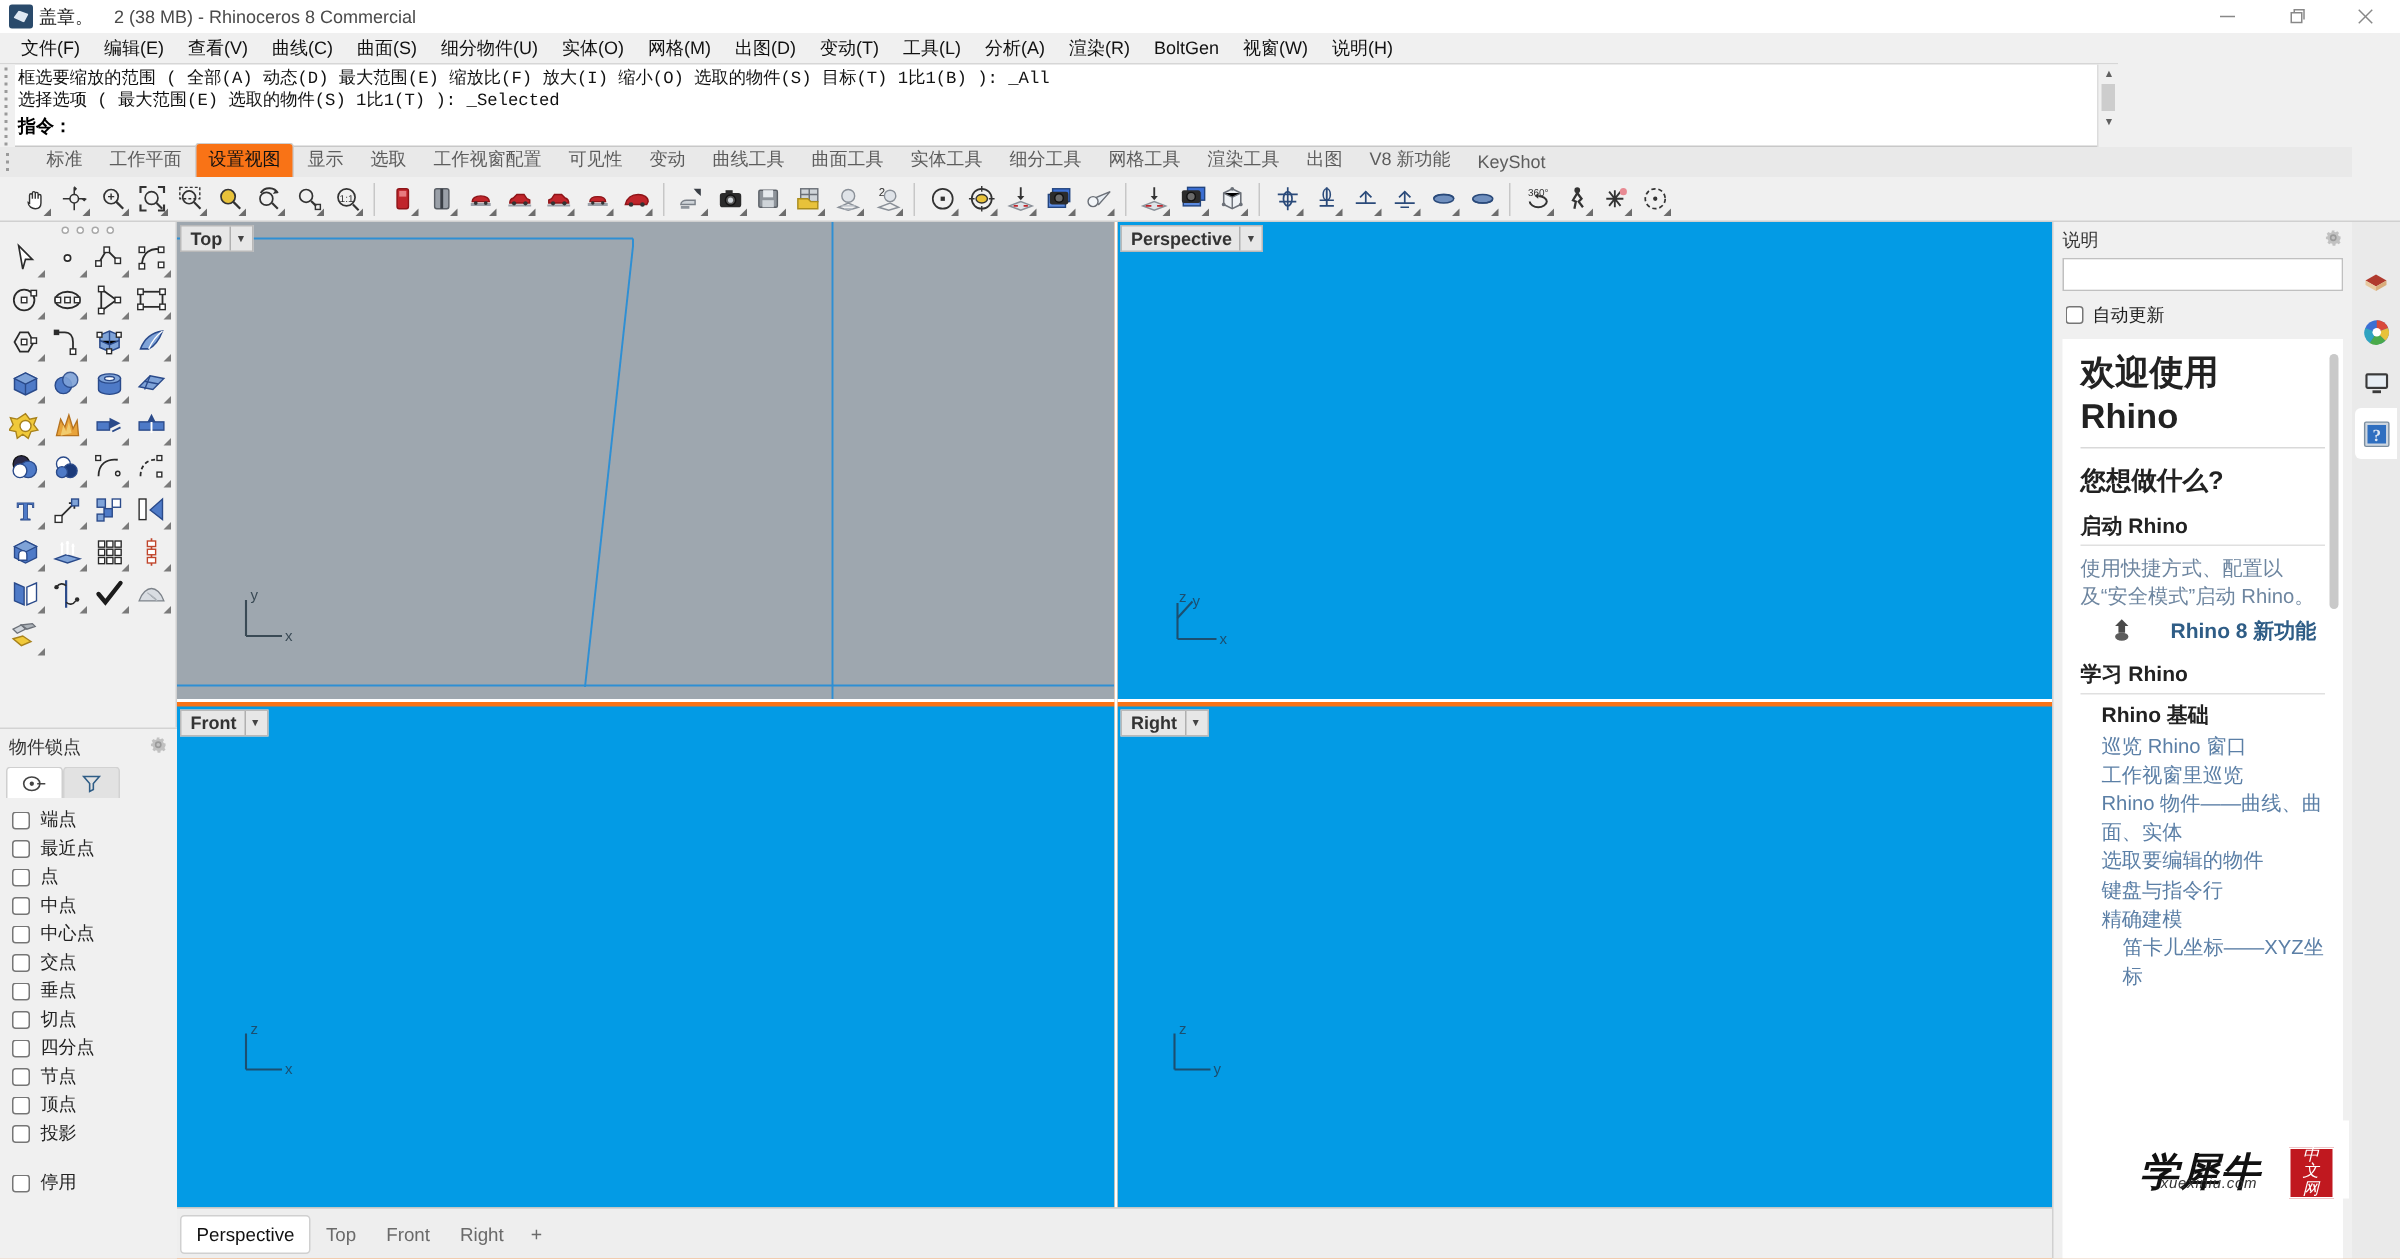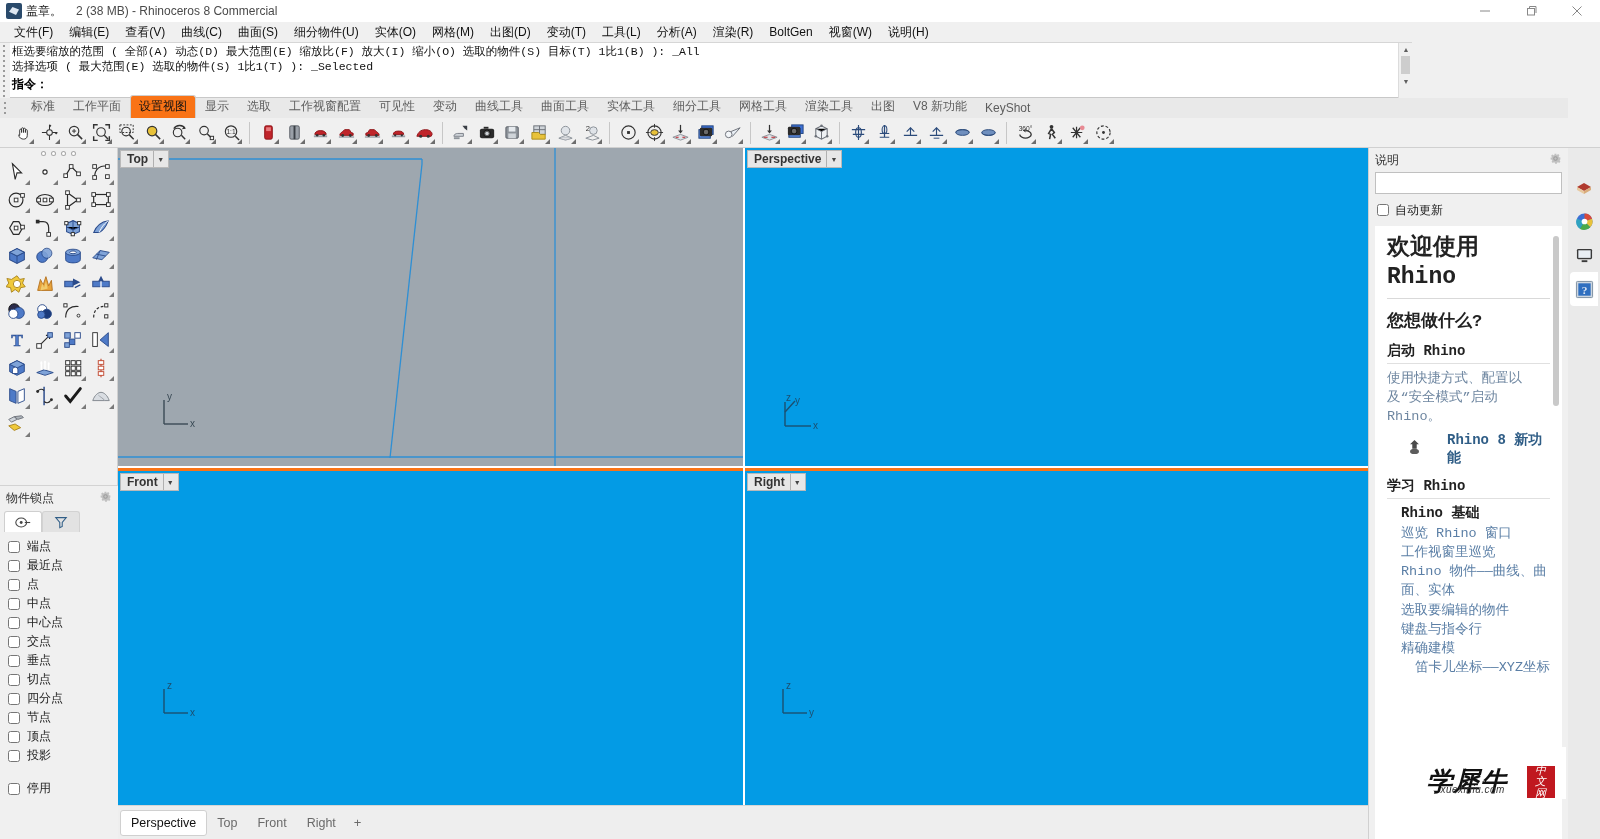--- a/index.html
+++ b/index.html
@@ -193,21 +193,20 @@
   .rp-head .gear{ margin-left:auto; color:#8a8a8a; }
   .rp-search{
     margin:0 6px; height:22px; background:#fff; border:1px solid #c0c0c0;
   }
   .rp-search input{ width:100%; height:100%; border:none; outline:none; padding:0 4px; font-size:12px;}
   .rp-auto{ display:flex; align-items:center; height:32px; padding-left:8px; font-size:12px; color:#222;}
   .rp-auto input{ margin:0 6px 0 0; width:12px; height:12px; }
   .rp-body{
     flex:1 1 auto; background:#ffffff; margin:0 6px 0 6px; overflow:hidden; position:relative;
     padding:8px 12px 0 12px;
-    font-family:Liberation Mono, monospace;
   }
   .rp-scroll{
     position:absolute; right:3px; top:10px; width:6px; height:170px; background:#c9c9c9; border-radius:3px;
   }
   .rp-h1{ font-size:23px; font-weight:bold; color:#222; line-height:1.25; }
   .rp-hr{ border-bottom:1px solid #d9d9d9; margin:6px 0 10px 0; }
   .rp-h2{ font-size:17px; font-weight:bold; color:#222; margin-bottom:10px; }
   .rp-h3{ font-size:14px; font-weight:bold; color:#222; }
   .rp-h3hr{ border-bottom:1px solid #e0e0e0; margin:3px 0 5px 0; }
   .rp-p{ font-size:13.5px; color:#6e86a0; line-height:1.42; }

